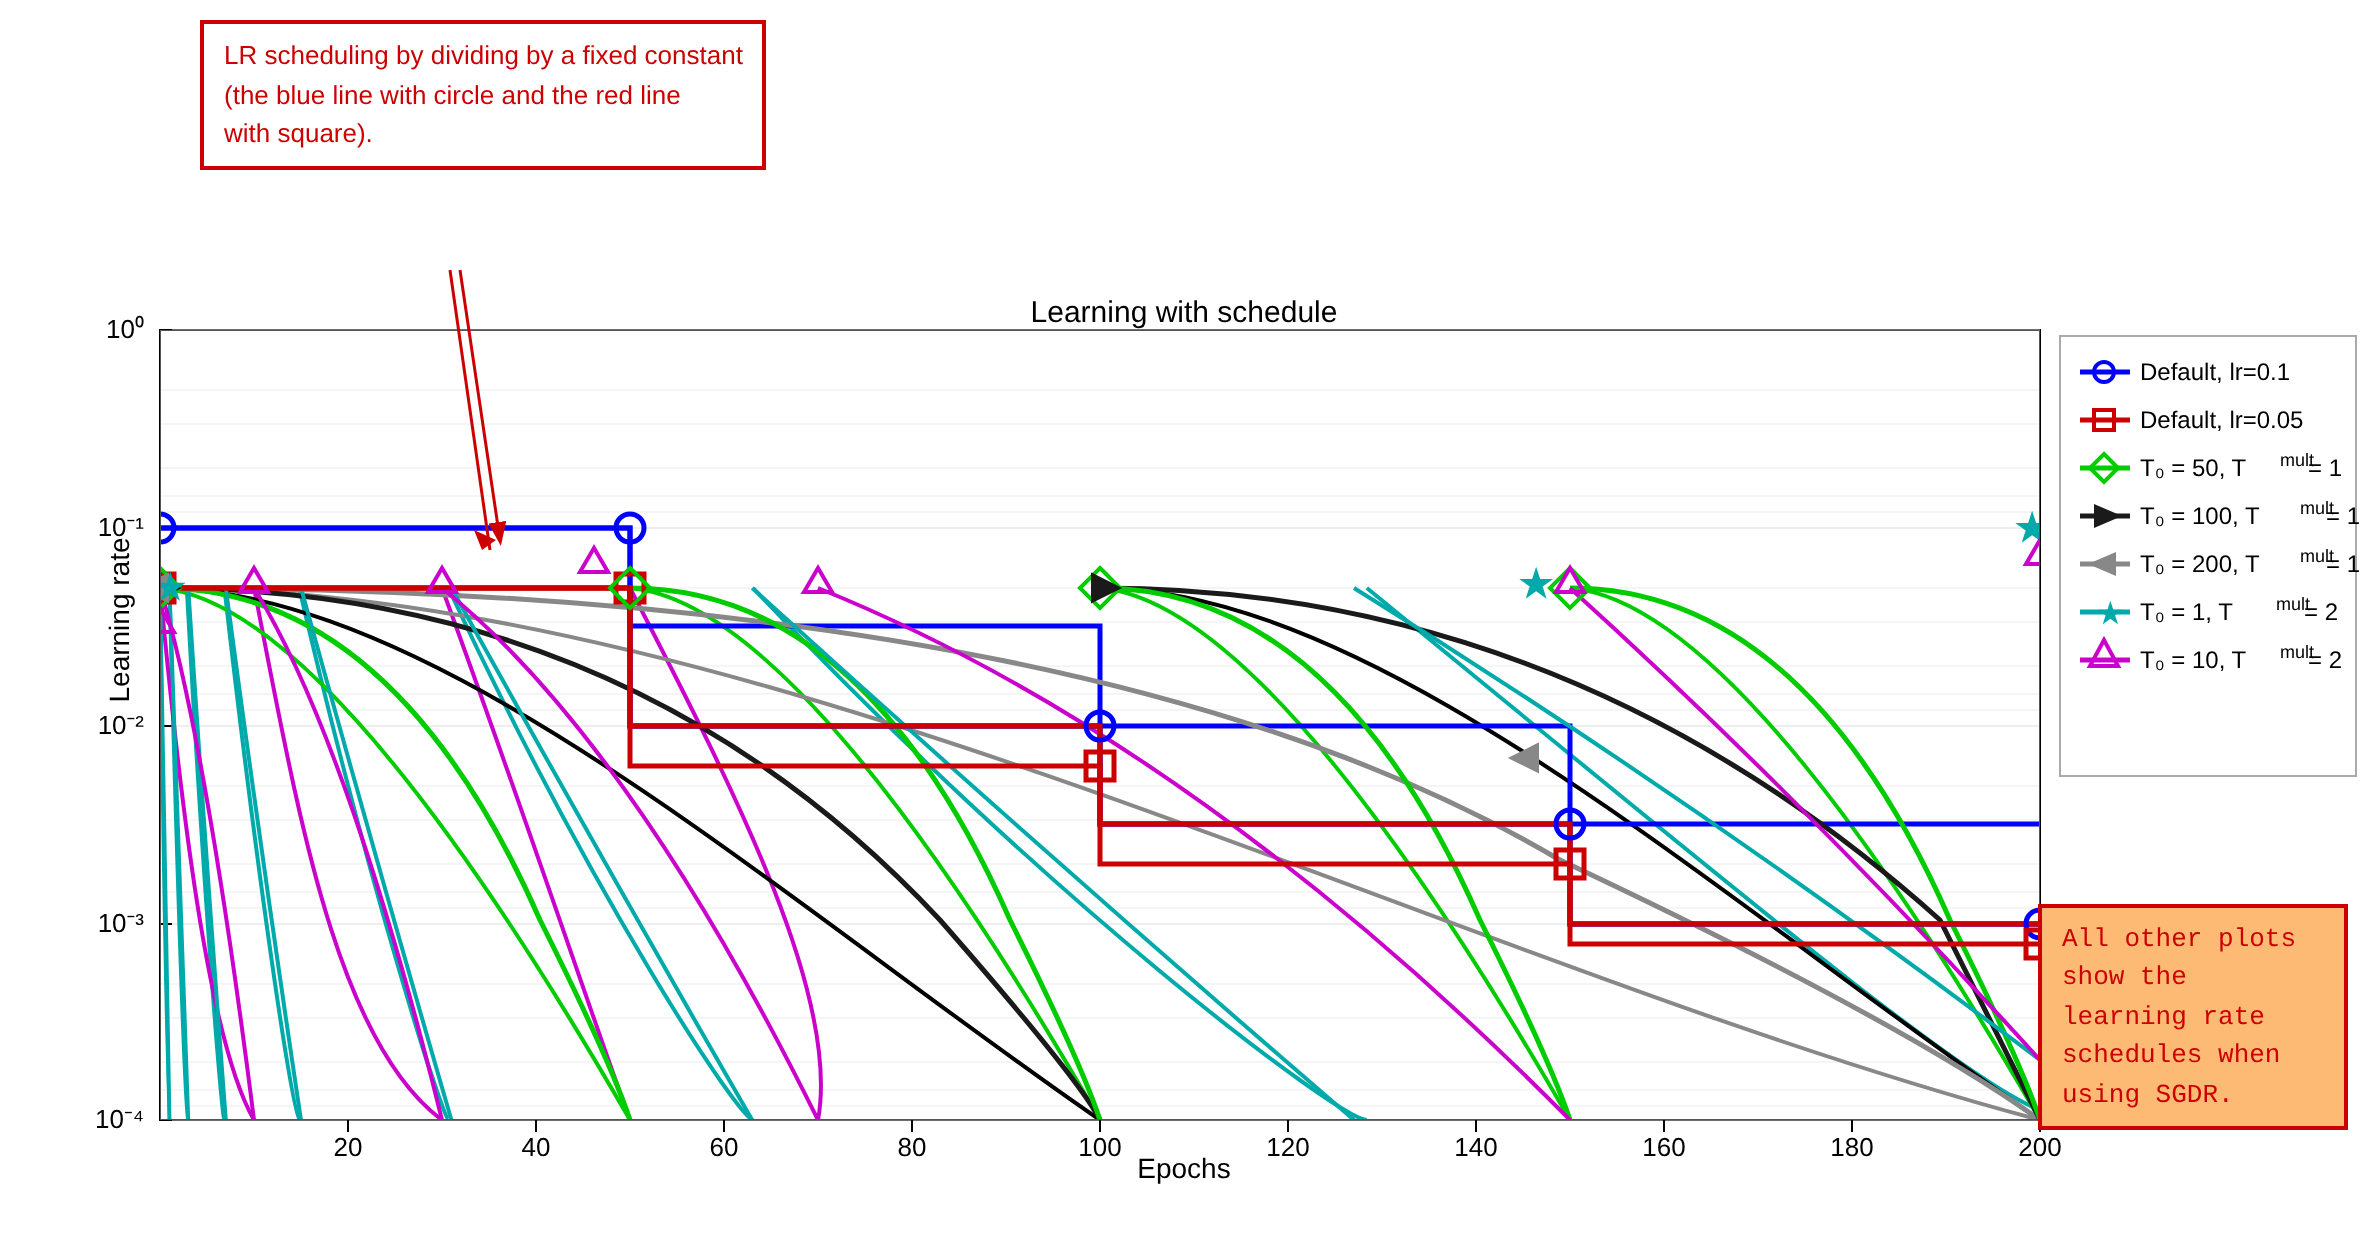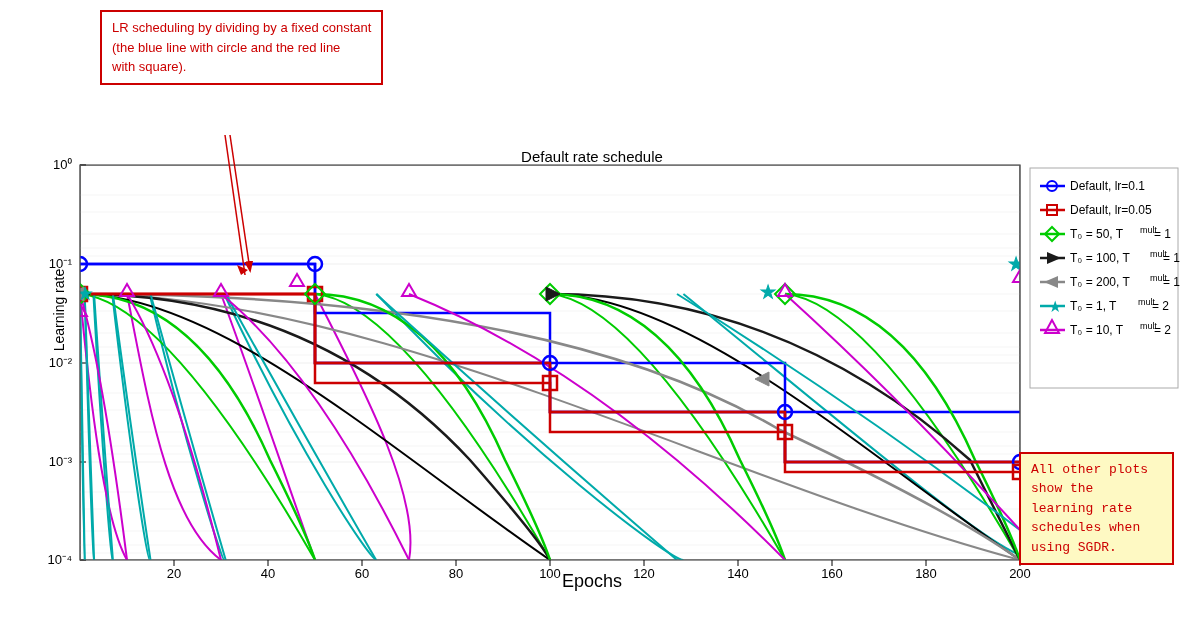--- a/index.html
+++ b/index.html
@@ -34,21 +34,21 @@
     }
     .annotation-box-bottom {
       position: absolute;
       bottom: 55px;
       right: 10px;
       border: 2px solid #cc0000;
       padding: 6px 10px;
       font-family: 'Courier New', monospace;
       font-size: 13px;
       color: #cc0000;
-      background: #fef9c3;
+      background: #fdba74;
       line-height: 1.5;
       z-index: 10;
       width: 155px;
     }
     .chart-title {
       position: absolute;
       top: 148px;
       left: 0;
       right: 0;
       text-align: center;
@@ -64,21 +64,21 @@
       font-size: 14px;
       color: #000;
       white-space: nowrap;
     }
     .x-axis-label {
       position: absolute;
       bottom: 28px;
       left: 0;
       right: 0;
       text-align: center;
-      font-size: 18px;
+      font-size: 14px;
       color: #000;
     }
   </style>
 </head>
 <body>
 
 <div class="container">
 
   <div class="annotation-box-top">
     LR scheduling by dividing by a fixed constant<br>
@@ -87,21 +87,21 @@
   </div>
 
   <div class="annotation-box-bottom">
     All other plots<br>
     show the<br>
     learning rate<br>
     schedules when<br>
     using SGDR.
   </div>
 
-  <div class="chart-title">Default rate schedule</div>
+  <div class="chart-title">Learning with schedule</div>
 
   <div class="y-axis-label">Learning rate</div>
 
   <div class="x-axis-label">Epochs</div>
 
   <svg style="position:absolute; top:0; left:0; width:1184px; height:620px;" viewBox="0 0 1184 620">
 
     <defs>
       <clipPath id="plotClip">
         <rect x="80" y="165" width="940" height="395"></rect>

